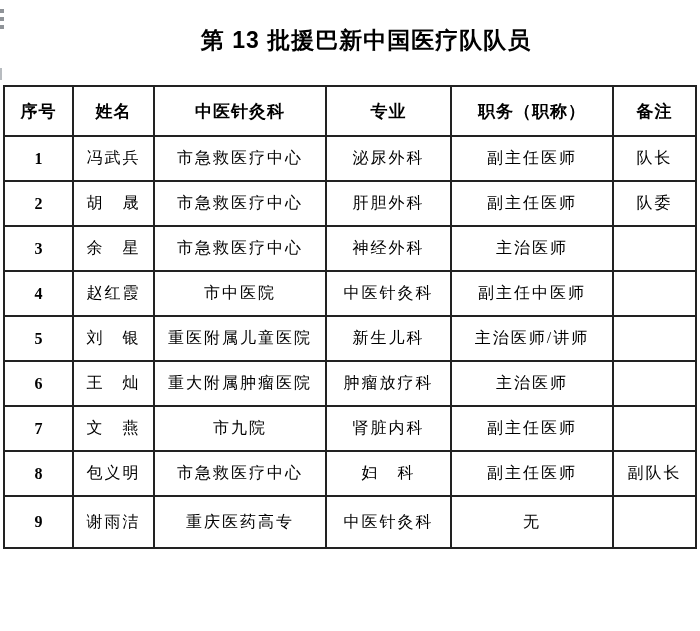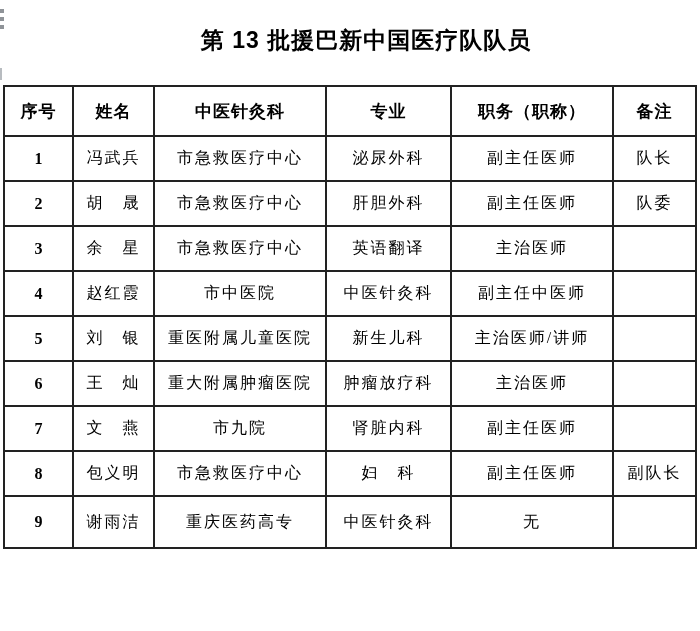--- a/index.html
+++ b/index.html
@@ -110,21 +110,21 @@
       <td>胡　晟</td>
       <td>市急救医疗中心</td>
       <td>肝胆外科</td>
       <td>副主任医师</td>
       <td>队委</td>
     </tr>
     <tr>
       <td class="serial">3</td>
       <td>余　星</td>
       <td>市急救医疗中心</td>
-      <td>英语翻译</td>
+      <td>神经外科</td>
       <td>主治医师</td>
       <td></td>
     </tr>
     <tr>
       <td class="serial">4</td>
       <td>赵红霞</td>
       <td>市中医院</td>
       <td>中医针灸科</td>
       <td>副主任中医师</td>
       <td></td>

